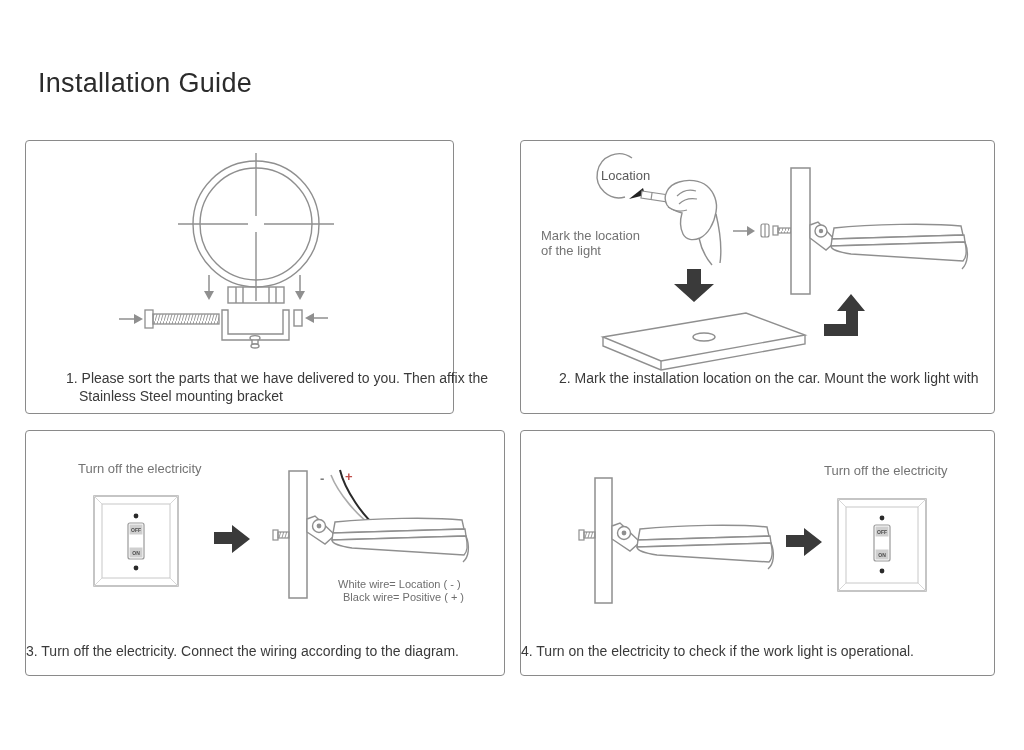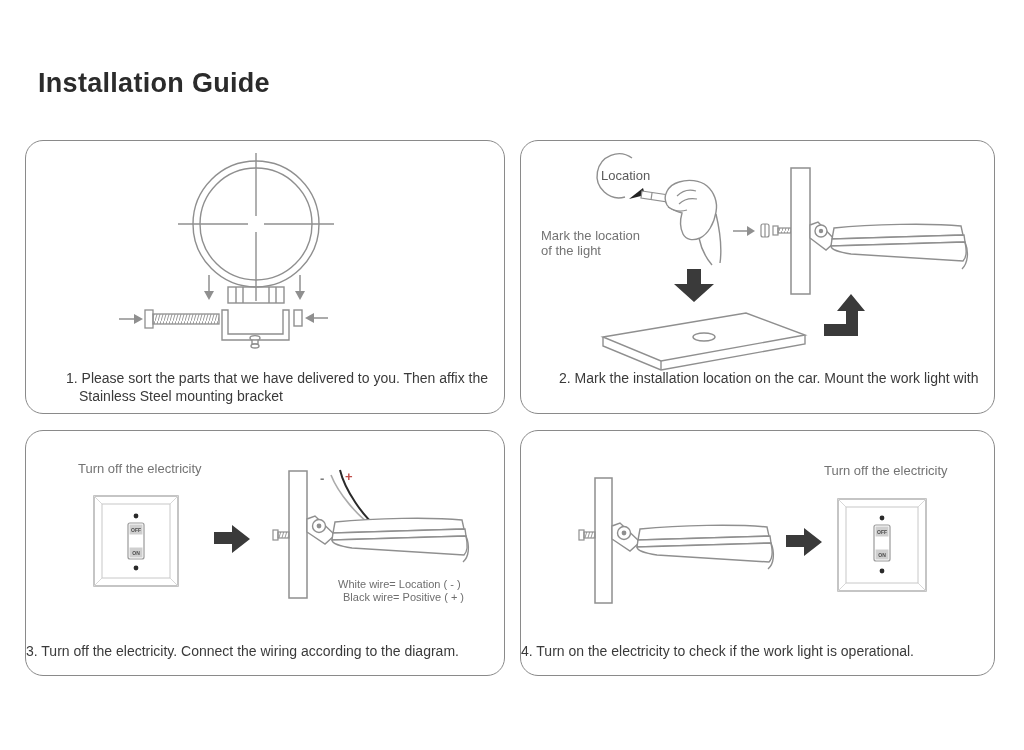--- a/index.html
+++ b/index.html
@@ -1,21 +1,21 @@
 <!DOCTYPE html>
 <html><head>
 <meta charset="utf-8">
 <style>
   html,body{margin:0;padding:0;background:#fff;}
   .page{position:relative;width:1024px;height:750px;background:#ffffff;overflow:hidden;
         font-family:"Liberation Sans","DejaVu Sans",sans-serif;}
-  .page-title{position:absolute;left:38px;top:68px;font-size:27px;font-weight:700;
+  .page-title{position:absolute;left:38px;top:68px;font-size:27px;font-weight:400;
         color:#2b2b2b;letter-spacing:.3px;}
-  .panel{position:absolute;border:1.6px solid #8a8a8a;border-radius:18px;background:#fff;box-sizing:border-box;}
-  #panel1{left:25px;top:140px;width:480px;height:274px;}
+  .panel{position:absolute;border:1.6px solid #8a8a8a;border-radius:4px;background:#fff;box-sizing:border-box;}
+  #panel1{left:25px;top:140px;width:429px;height:274px;}
   #panel2{left:520px;top:140px;width:475px;height:274px;}
   #panel3{left:25px;top:430px;width:480px;height:246px;}
   #panel4{left:520px;top:430px;width:475px;height:246px;}
   .panel svg{position:absolute;left:0;top:0;}
   .lbl{position:absolute;color:#737373;font-size:13px;line-height:15px;white-space:nowrap;}
   .lbl-dark{color:#5a5a5a;}
   .wire-lbl{position:absolute;color:#6e6e6e;font-size:11px;white-space:nowrap;}
   .sign{position:absolute;font-size:13px;font-weight:700;}
   .sign-minus{color:#7c7c7c;}
   .sign-plus{color:#c0504d;}

